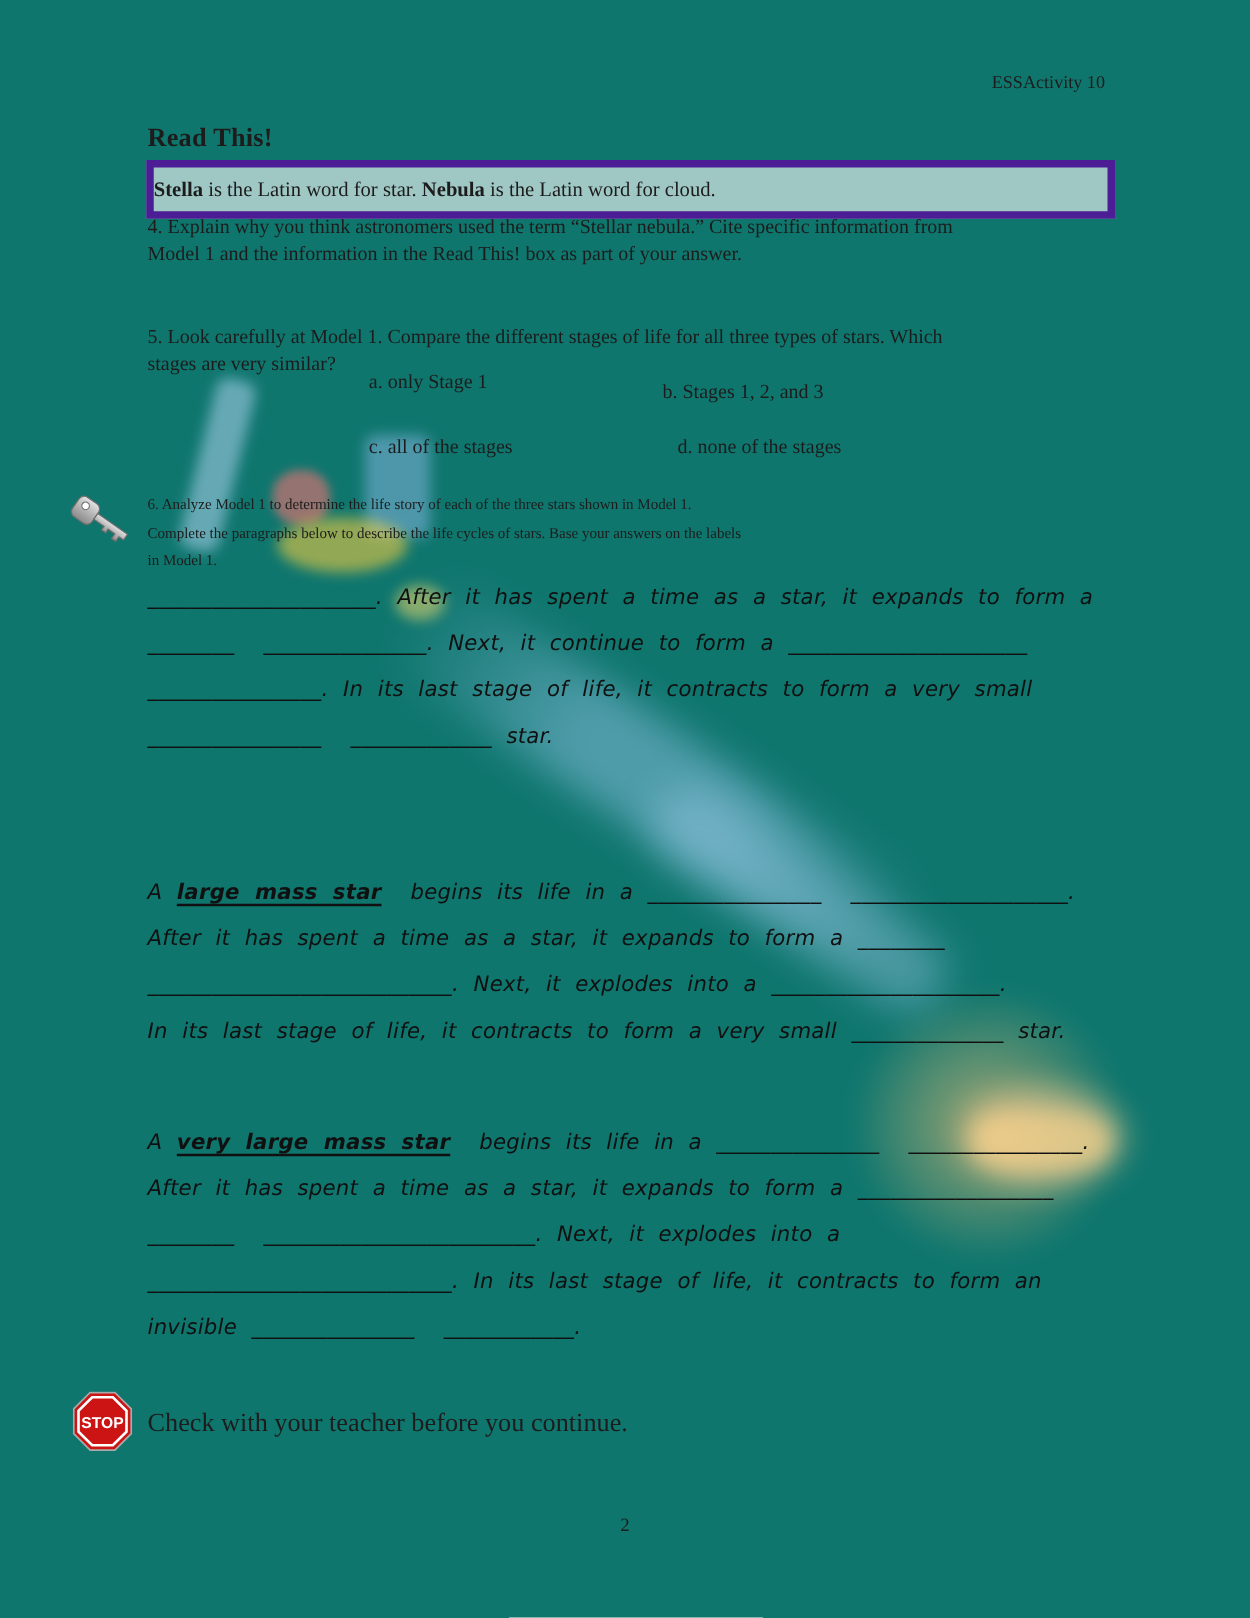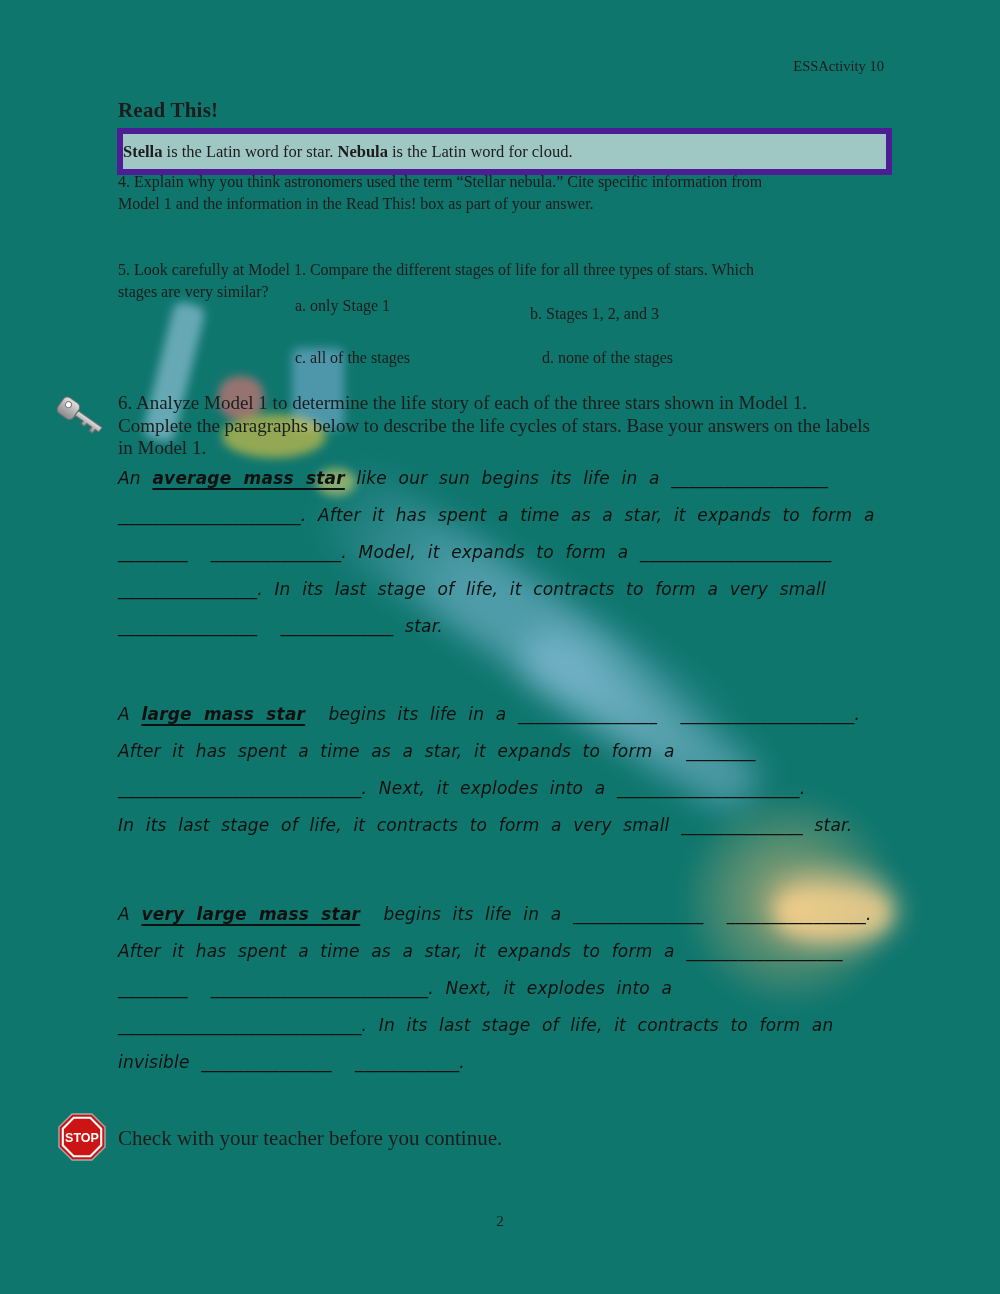--- a/index.html
+++ b/index.html
@@ -41,21 +41,21 @@
   }
   #q4 { left: 118px; top: 171px; font-size: 16px; }
   #q4 div { line-height: 22px; }
   #q5 { left: 118px; top: 259px; font-size: 16px; }
   #q5 div { line-height: 22px; }
   .q5-option { font-size: 16px; }
   #q5-opt-a { left: 295px; top: 297px; }
   #q5-opt-b { left: 530px; top: 305px; }
   #q5-opt-c { left: 295px; top: 349px; }
   #q5-opt-d { left: 530px; top: 349px; margin-left: 12px; }
-  #q6 { left: 118px; top: 392px; font-size: 19px; }
+  #q6 { left: 118px; top: 392px; font-size: 12px; }
   #q6 div { line-height: 22.5px; }
   #key-icon { left: 53px; top: 390px; width: 54px; height: 54px; }
 
   .hand {
     font-family: "DejaVu Sans", sans-serif;
     font-style: italic;
     font-size: 17px;
     color: #101010;
     letter-spacing: .2px;
     word-spacing: 6px;
@@ -126,23 +126,22 @@
       </g>
     </svg>
   </div>
   <div id="q6" class="layer serif nowrap">
       <div>6. Analyze Model 1 to determine the life story of each of the three stars shown in Model 1.</div>
       <div>Complete the paragraphs below to describe the life cycles of stars. Base your answers on the labels</div>
       <div>in Model 1.</div>
     </div>
 
   <div id="para-0" class="layer hand">
-      <div class="hand-line"><span>An </span><span class="term">average mass star</span><span> like our sun begins its life in a __________________</span></div>
       <div class="hand-line">_____________________. After it has spent a time as a star, it expands to form a</div>
-      <div class="hand-line">________  _______________. Model, it expands to form a ______________________</div>
+      <div class="hand-line">________  _______________. Next, it continue to form a ______________________</div>
       <div class="hand-line">________________. In its last stage of life, it contracts to form a very small</div>
       <div class="hand-line">________________  _____________ star.</div>
     </div>
   <div id="para-1" class="layer hand">
       <div class="hand-line"><span>A </span><span class="term">large mass star</span><span>  begins its life in a ________________  ____________________.</span></div>
       <div class="hand-line">After it has spent a time as a star, it expands to form a ________</div>
       <div class="hand-line">____________________________. Next, it explodes into a _____________________.</div>
       <div class="hand-line">In its last stage of life, it contracts to form a very small ______________ star.</div>
     </div>
   <div id="para-2" class="layer hand">

